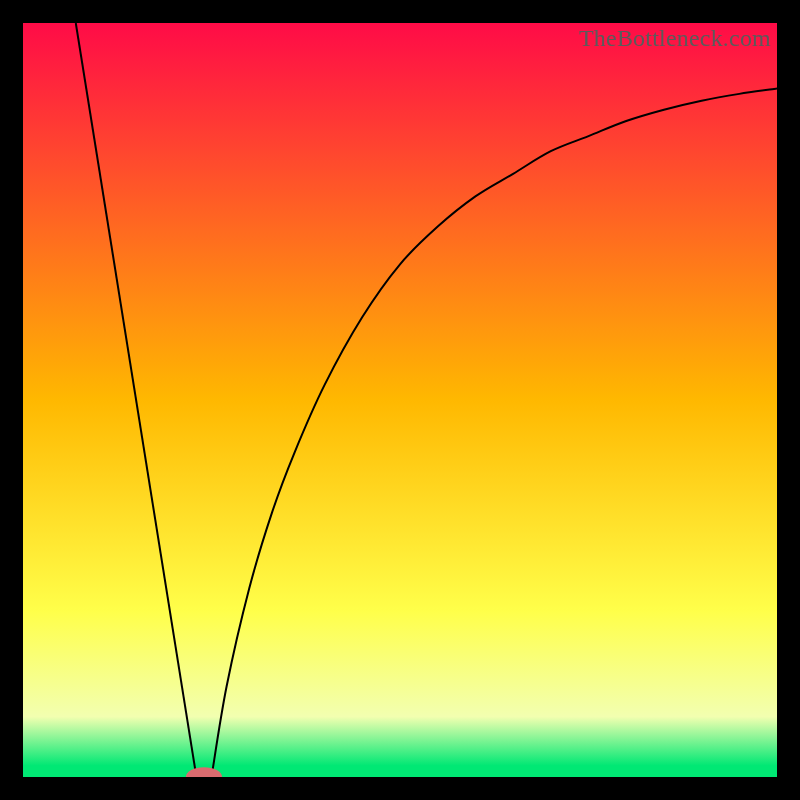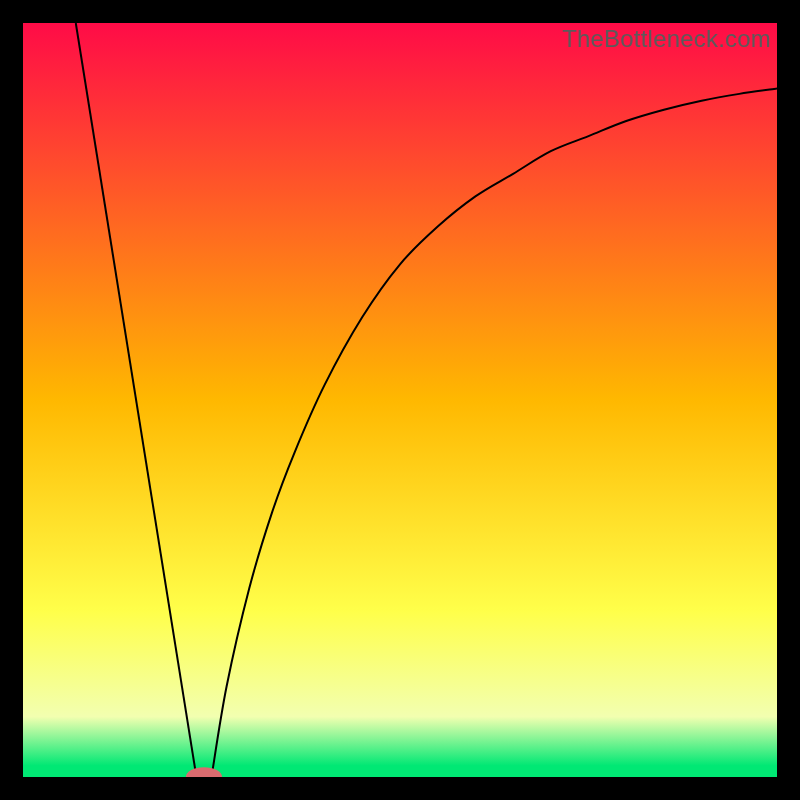--- a/index.html
+++ b/index.html
@@ -11,20 +11,21 @@
     overflow: hidden;
     font-family: Arial, Helvetica, sans-serif;
   }
   .frame {
     position: absolute;
     left: 23px;
     top: 23px;
     width: 754px;
     height: 754px;
     background: #000;
+    font-family: Liberation Serif, serif;
   }
   .plot {
     position: absolute;
     left: 0;
     top: 0;
     width: 754px;
     height: 754px;
   }
   .watermark {
     position: absolute;

